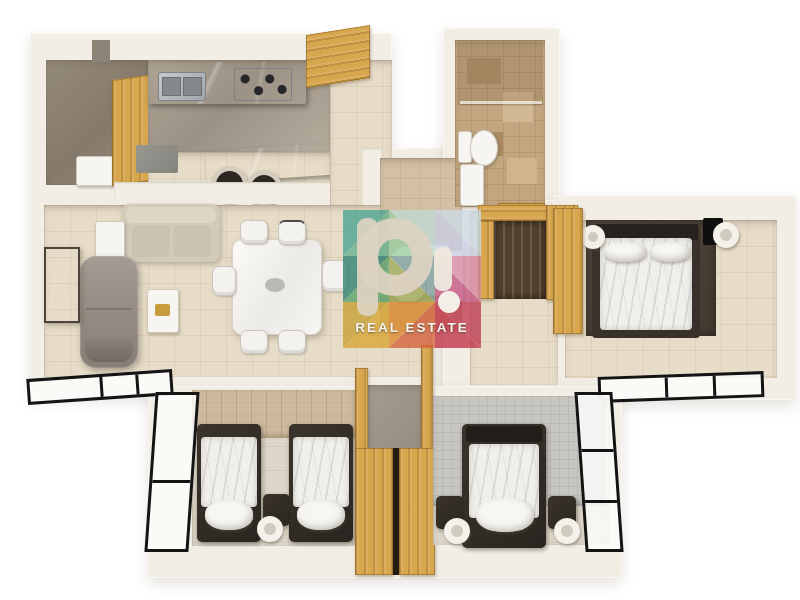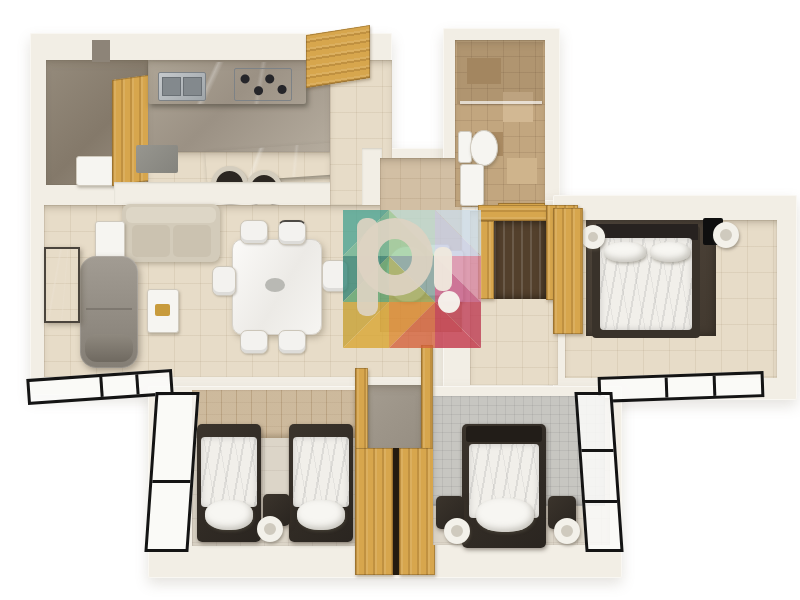--- a/index.html
+++ b/index.html
@@ -257,15 +257,16 @@
       <polygon points="46,92 92,92 46,138" fill="#dd8a2e"></polygon>
       <polygon points="92,92 92,138 46,138" fill="#d4603a"></polygon>
       <polygon points="92,92 138,92 138,138" fill="#be3a52"></polygon>
       <polygon points="92,92 138,138 92,138" fill="#c23247"></polygon>
     </svg>
 
     <div class="logo-stem" style="left:14px;top:8px;width:21px;height:98px;background:var(--logo_color);"></div>
     <div class="logo-ring" style="left:14px;top:8px;width:76px;height:78px;border:21px solid var(--logo_color);box-sizing:border-box;"></div>
     <div class="logo-bar" style="left:91px;top:37px;width:18px;height:44px;background:#efe9dd;"></div>
     <div class="logo-dot" style="left:95px;top:81px;width:22px;height:22px;background:#f6f3ec;"></div>
+    <div class="wm-label" style="color:var(--label_color);">REAL ESTATE</div>
   </div>
 
 </div>
 
 </body></html>

